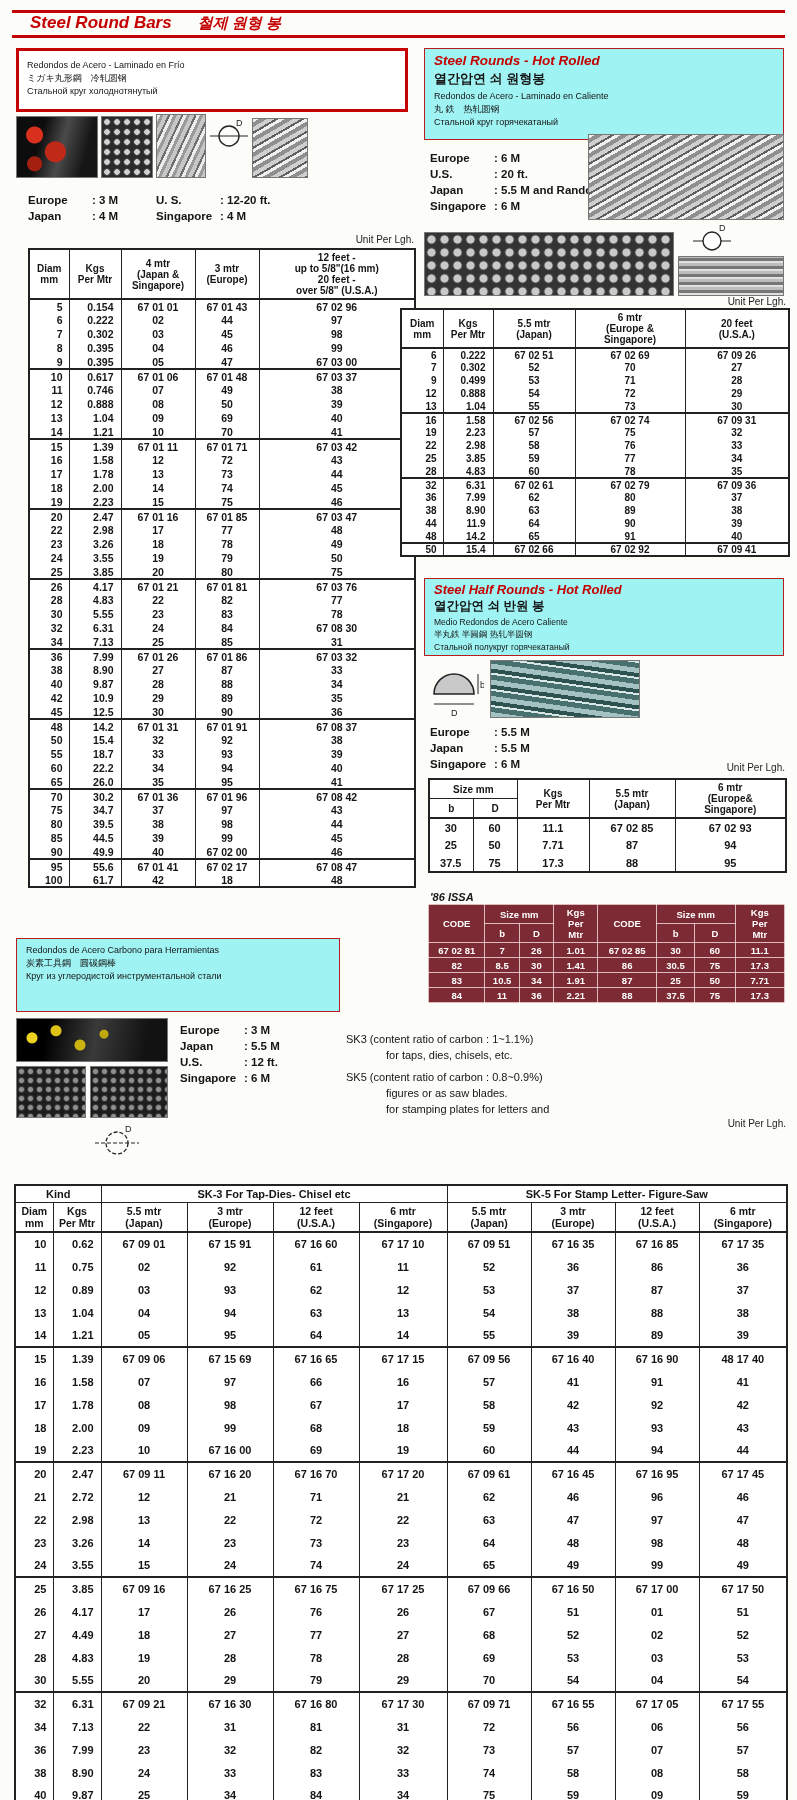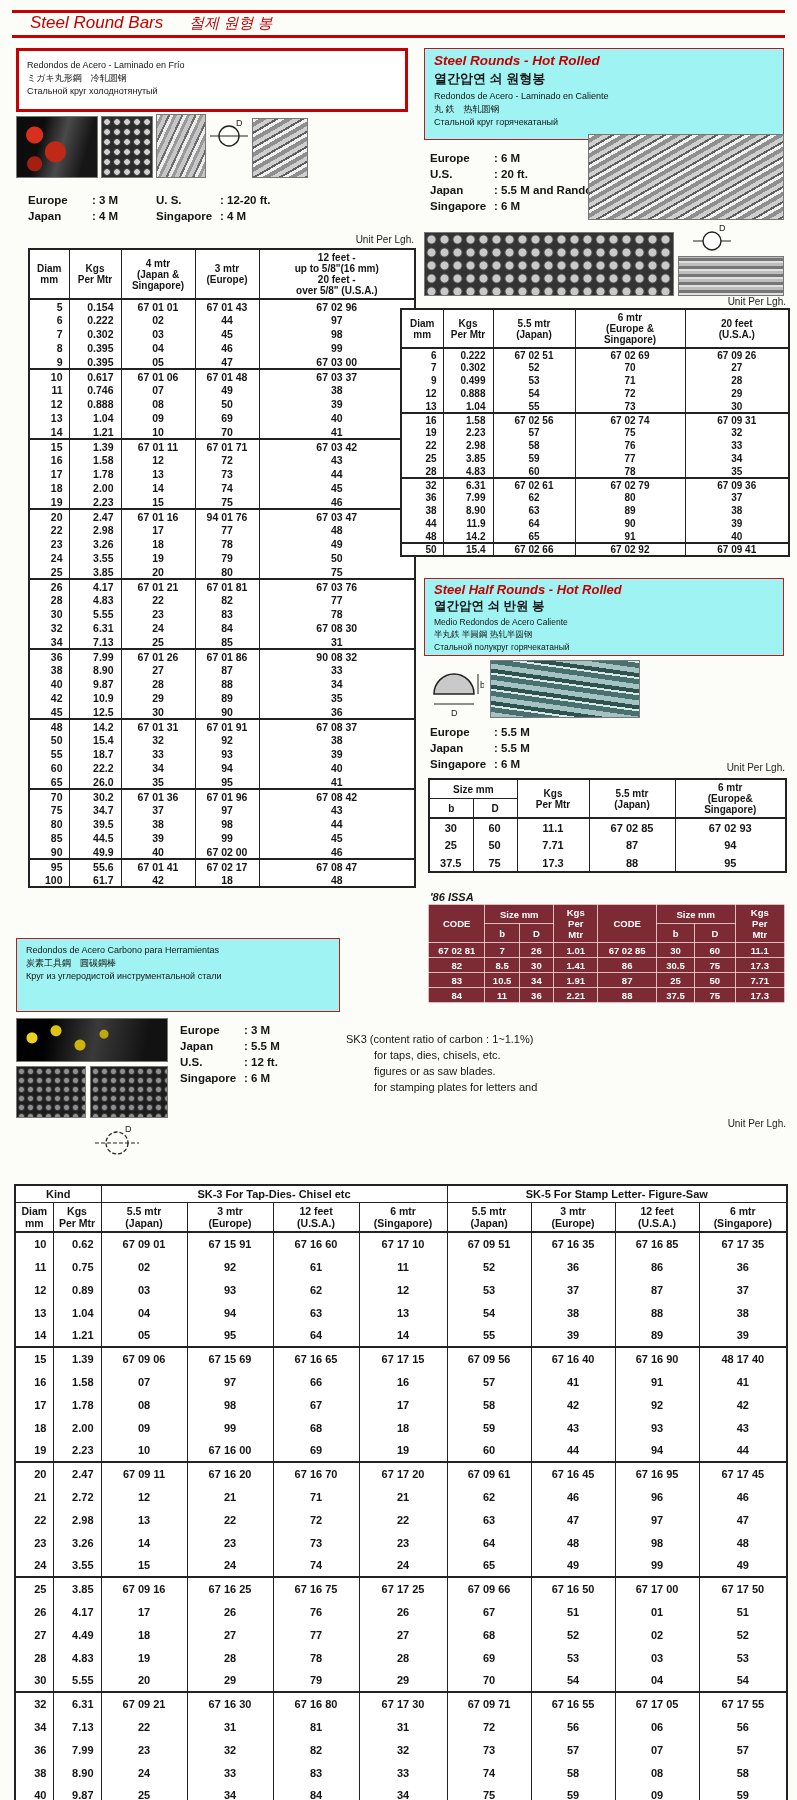--- a/index.html
+++ b/index.html
@@ -1,21 +1,21 @@
 <!DOCTYPE html>
 <html><head>
 <meta charset="utf-8">
 <style>
   *{margin:0;padding:0;box-sizing:border-box}
   html,body{background:#e9e9e4}
   body{font-family:"Liberation Sans","DejaVu Sans",sans-serif;color:#151515}
   .page{position:relative;width:797px;height:1800px;margin:0 auto;background:#fcfcf9;overflow:hidden}
   .abs{position:absolute}
   .rule{background:#c40000;height:3px}
-  .page-title{font-style:italic;font-weight:normal;color:#c40000;white-space:nowrap}
+  .page-title{font-style:italic;font-weight:bold;color:#c40000;white-space:nowrap}
   .page-title .en{font-size:17px}
   .page-title .ko{font-size:15px;margin-left:26px}
   
   .cold-box{border:3px solid #c40000;background:#fff;display:flex;padding:5px 8px}
   .cyan-box{background:#9ff3f3;border:1px solid #b91c1c;padding:4px 9px}
   .sec-title{color:#c40000;font-weight:bold;font-style:italic;font-size:13px;white-space:nowrap}
   .sec-ko{font-weight:bold;font-size:13px}
   .sec-sub{font-size:9px;line-height:1.45}
   
   .len-box{font-weight:bold;font-size:11.5px}
@@ -59,21 +59,21 @@
   .t-half td:first-child,.t-half td:nth-child(2){text-align:center;padding-right:1px}
   .t-issa{background:#7c2a33;color:#fff;border:1px solid #3a141a}
   .t-issa th,.t-issa td{border:1px solid rgba(255,235,235,.75);font-size:9.5px;color:#fff}
   .t-issa thead{border-bottom:1px solid rgba(255,235,235,.75)}
   .t-issa td{height:15px;text-align:center !important;padding:0 1px !important;font-weight:bold}
   .t-carbon th{font-size:10.5px}
   .t-carbon .kind-row th{font-size:11px}
   .t-carbon td{height:23px;font-size:11px}
   .unit{font-size:10px;text-align:right;color:#222}
   .sk-notes{font-size:11px;line-height:1.45}
-  .sk-ind{margin-left:28px}
+  .sk-ind{margin-left:40px}
   .sk5blk{margin-top:6px}
   .issa-label{font-size:11px;font-weight:bold;font-style:italic}
 </style>
 </head>
 <body>
 
 <div class="page">
 
   <div class="abs rule" style="left:12px;top:10px;width:773px"></div>
   <div class="abs page-title" style="left:30px;top:13px">
@@ -254,21 +254,21 @@
           <td>15</td>
           <td>75</td>
           <td>46</td>
         </tr>
       </tbody>
       <tbody class="grp">
         <tr>
           <td>20</td>
           <td>2.47</td>
           <td>67 01 16</td>
-          <td>94 01 76</td>
+          <td>67 01 85</td>
           <td>67 03 47</td>
         </tr>
         <tr>
           <td>22</td>
           <td>2.98</td>
           <td>17</td>
           <td>77</td>
           <td>48</td>
         </tr>
         <tr>
@@ -329,21 +329,21 @@
           <td>85</td>
           <td>31</td>
         </tr>
       </tbody>
       <tbody class="grp">
         <tr>
           <td>36</td>
           <td>7.99</td>
           <td>67 01 26</td>
           <td>67 01 86</td>
-          <td>90 08 32</td>
+          <td>67 03 32</td>
         </tr>
         <tr>
           <td>38</td>
           <td>8.90</td>
           <td>27</td>
           <td>87</td>
           <td>33</td>
         </tr>
         <tr>
           <td>40</td>
@@ -831,20 +831,21 @@
       </div>
       <div class="len-row">
         <span class="len-k" style="width: 64px;">Singapore</span>
         <span class="len-v">: 6 M</span>
       </div>
     </div>
 
   <div class="abs sk-notes" style="left:346px;top:1032px;width:436px">
     <div>SK3 (content ratio of carbon : 1~1.1%)</div>
     <div class="sk-ind">for taps, dies, chisels, etc.</div>
+    <div class="sk5blk">SK5 (content ratio of carbon : 0.8~0.9%)</div>
     <div class="sk-ind">figures or as saw blades.</div>
     <div class="sk-ind">for stamping plates for letters and</div>
   </div>
 
   <div class="abs unit" style="left:660px;top:1118px;width:126px">Unit Per Lgh.</div>
 
   <table class="t t-carbon abs" style="left:14px;top:1184px;width:772px">
     <colgroup>
       <col style="width:38px">
         <col style="width:48px">

